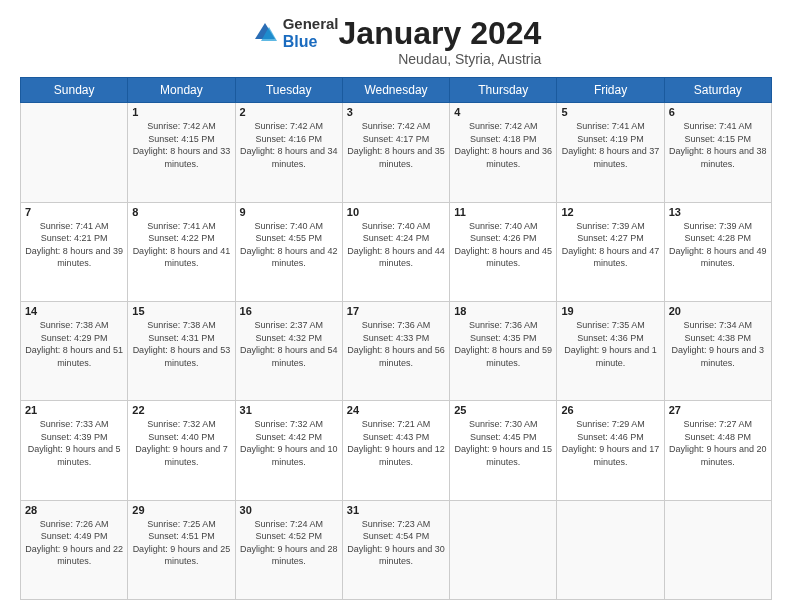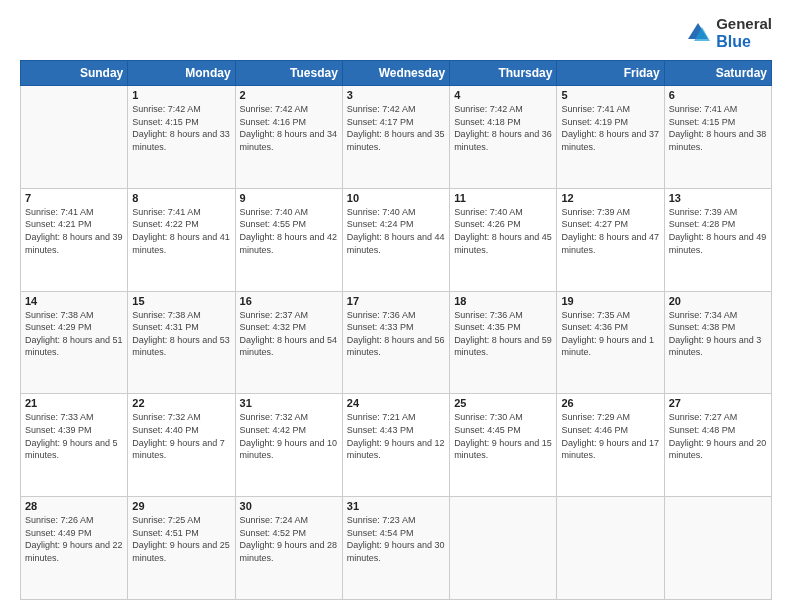--- a/index.html
+++ b/index.html
@@ -12,21 +12,21 @@
     }
     .page {
       width: 792px;
       height: 612px;
       padding: 16px 20px 12px 20px;
       display: flex;
       flex-direction: column;
     }
     .header {
       display: flex;
-      justify-content: flex-end;
+      justify-content: center;
       align-items: flex-start;
       margin-bottom: 10px;
     }
     .logo {
       display: flex;
       align-items: center;
       gap: 4px;
     }
     .logo-text {
       display: flex;
@@ -64,23 +64,23 @@
       flex: 1;
       border: 1px solid #ccc;
       border-collapse: collapse;
       width: 100%;
       table-layout: fixed;
     }
     .calendar thead th {
       background: #2a6db5;
       color: #fff;
       font-size: 12px;
-      font-weight: bold;
+      font-weight: normal;
       padding: 5px 4px;
-      text-align: right;
+      text-align: center;
       border: 1px solid #1a5a9e;
     }
     .calendar tbody td {
       border: 1px solid #ccc;
       vertical-align: top;
       padding: 3px 4px;
       font-size: 9.5px;
       color: #333;
       background: #fff;
       height: 82px;
@@ -92,39 +92,44 @@
       font-weight: bold;
       font-size: 11px;
       color: #222;
       display: block;
       margin-bottom: 2px;
     }
     .day-info {
       font-size: 9px;
       color: #444;
       line-height: 1.4;
+      text-align: center;
     }
     td.empty {
       background: #f5f5f5;
     }
   </style>
 </head>
 <body>
 
 <div class="page">
   <div class="header">
     <div class="logo">
       <svg class="logo-icon" viewBox="0 0 28 28">
         <polygon points="14,4 24,20 4,20" fill="#2a6db5"></polygon>
         <polygon points="18,8 26,22 10,22" fill="#1a9ad7" opacity="0.7"></polygon>
       </svg>
       <div class="logo-text">
         <span class="logo-general">General</span>
         <span class="logo-blue">Blue</span>
       </div>
+    </div>
+    <div class="title-block">
+      <div class="main-title">January 2024</div>
+      <div class="subtitle">Neudau, Styria, Austria</div>
     </div>
   </div>
 
   <table class="calendar">
     <thead>
       <tr>
         <th>Sunday</th>
         <th>Monday</th>
         <th>Tuesday</th>
         <th>Wednesday</th>

